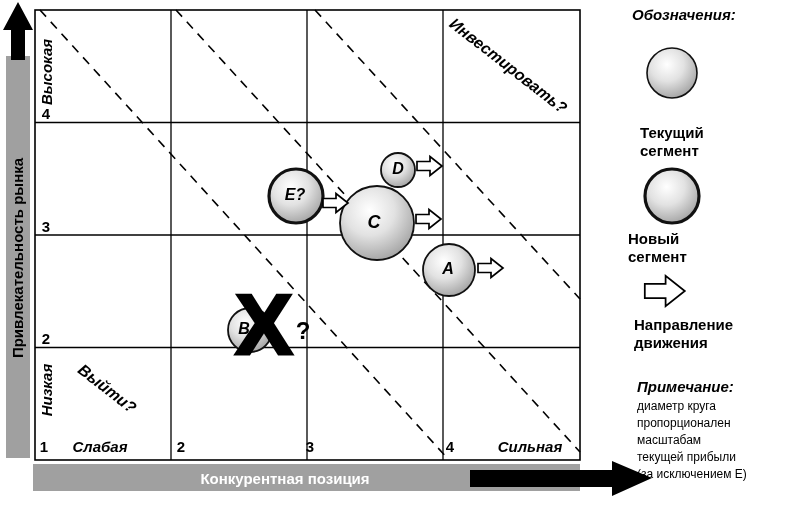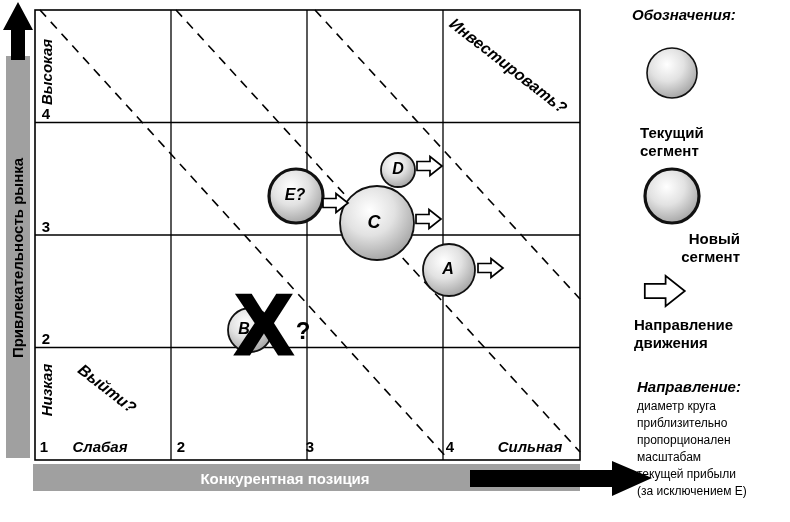--- a/index.html
+++ b/index.html
@@ -95,25 +95,24 @@
   <div class="lbl bub" style="left:398px;top:169px;">D</div>
   <div class="lbl bub big" style="left:374px;top:222px;">C</div>
   <div class="lbl bub" style="left:448px;top:269px;">A</div>
   <div class="lbl bub" style="left:244px;top:329px;">B</div>
 
   <div class="lbl xmark" style="left:264px;top:324px;">X</div>
   <div class="lbl qmark" style="left:303px;top:331px;">?</div>
 
   <div class="leg it" style="left:632px;top:6px;">Обозначения:</div>
   <div class="leg" style="left:640px;top:104px;width:80px;margin-top:20px;">Текущий сегмент</div>
-  <div class="leg" style="left:660px;top:230px;width:80px;text-align:right;">Новый сегмент</div>
+  <div class="leg" style="left:628px;top:230px;width:80px;">Новый сегмент</div>
   <div class="leg" style="left:634px;top:316px;width:115px;">Направление движения</div>
-  <div class="leg it" style="left:637px;top:378px;">Направление:</div>
+  <div class="leg it" style="left:637px;top:378px;">Примечание:</div>
   <div class="leg note" style="left:637px;top:398px;">
     <span>диаметр круга</span>
-    <span>приблизительно</span>
     <span>пропорционален</span>
     <span>масштабам</span>
     <span>текущей прибыли</span>
     <span>(за исключением Е)</span>
   </div>
 
 </div>
 
 </body></html>

